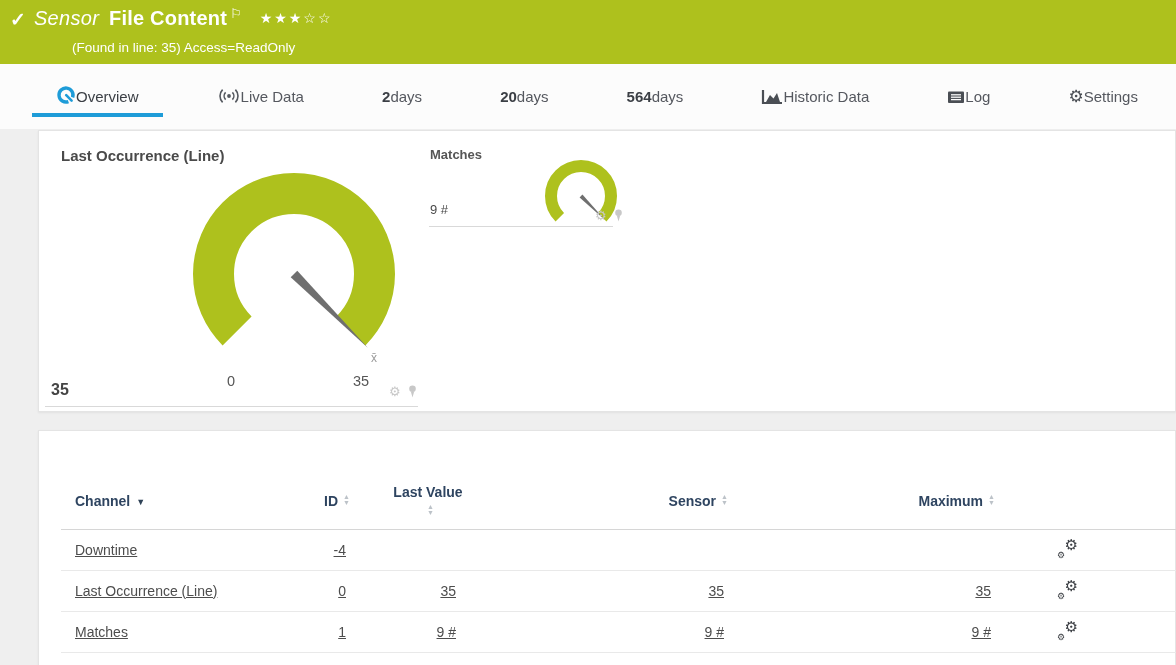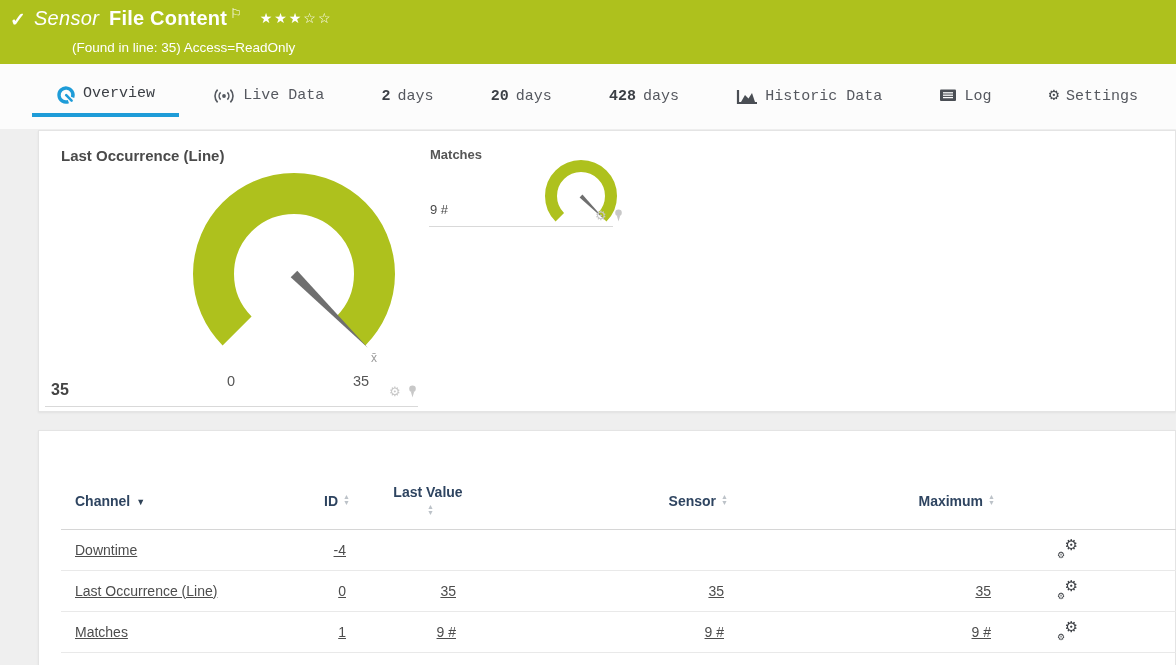--- a/index.html
+++ b/index.html
@@ -12,22 +12,22 @@
   .check { font-size:19px; font-weight:bold; margin-right:8px; position:relative; top:1px; }
   .stype { font-style:italic; font-size:20px; margin-right:10px; letter-spacing:.3px; }
   .stitle { font-weight:bold; font-size:20px; letter-spacing:.2px; }
   .flag { font-size:13px; position:relative; top:-7px; margin-left:3px; }
   .stars { margin-left:18px; font-size:14px; letter-spacing:2px; position:relative; top:-2px; }
   .hline2 { margin:3px 0 0 62px; font-size:13.5px; }
 
   
   .tabbar { height:65px; background:#fcfcfc; display:flex; justify-content:space-between;
     align-items:flex-end; padding:0 14px 12px 32px; }
-  .tab { display:flex; align-items:flex-start; gap:7px; padding:6px 24px 8px;
-    border-bottom:4px solid transparent; font-size:15px; color:#55585f; cursor:pointer; white-space:nowrap;font-family:Liberation Mono, monospace; }
+  .tab { display:flex; align-items:flex-end; gap:0; padding:6px 24px 8px;
+    border-bottom:4px solid transparent; font-size:15px; color:#55585f; cursor:pointer; white-space:nowrap; }
   .tab.active { border-bottom-color:#1e9cd8; color:#3b3f45; }
   .tab b { color:#3b3f45; font-size:15px; }
   .tab .ticon { display:inline-flex; align-items:center; }
   .tab .gear-glyph { font-size:17px; line-height:16px; color:#4a4e54; }
 
   
   .content { background:#efefef; height:536px; padding:1px 0 0 38px; }
   .card { background:#fff; border:1px solid #e4e4e4; box-shadow:0 1px 2px rgba(0,0,0,.06); }
   .card.gauges { position:relative; height:282px; }
   .card.table-card { margin-top:18px; height:260px; }
@@ -105,21 +105,21 @@
   </div>
   <div class="tab">
     <b>2</b>
     <span>days</span>
   </div>
   <div class="tab">
     <b>20</b>
     <span>days</span>
   </div>
   <div class="tab">
-    <b>428</b>
+    <b>564</b>
     <span>days</span>
   </div>
   <div class="tab">
     <span class="ticon">
       <svg width="22" height="17" viewBox="0 0 22 17">
         <path d="M2,2 V15 H21" fill="none" stroke="#4a4e54" stroke-width="2.2"></path>
         <path d="M5,14 L9,7 L12.5,10.5 L16,5 L19,14 Z" fill="#4a4e54"></path>
       </svg>
     </span>
     <span>Historic Data</span>

